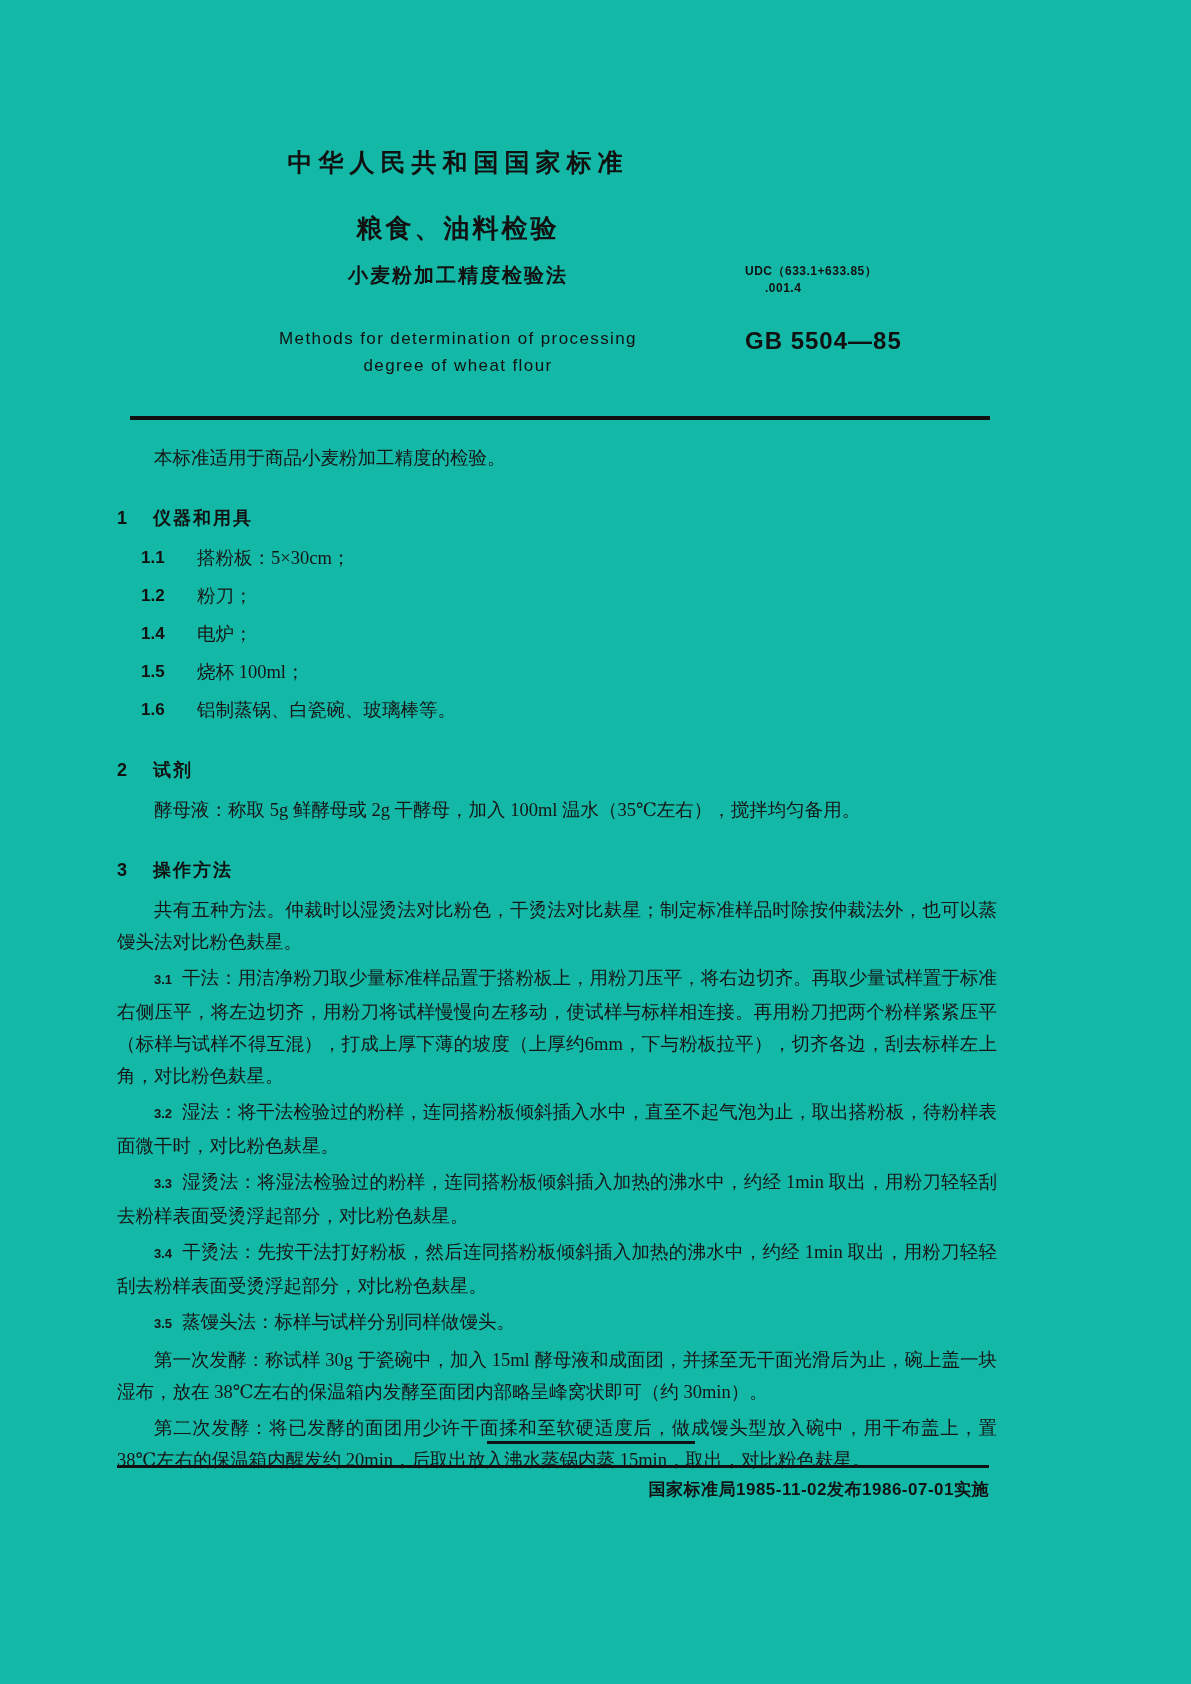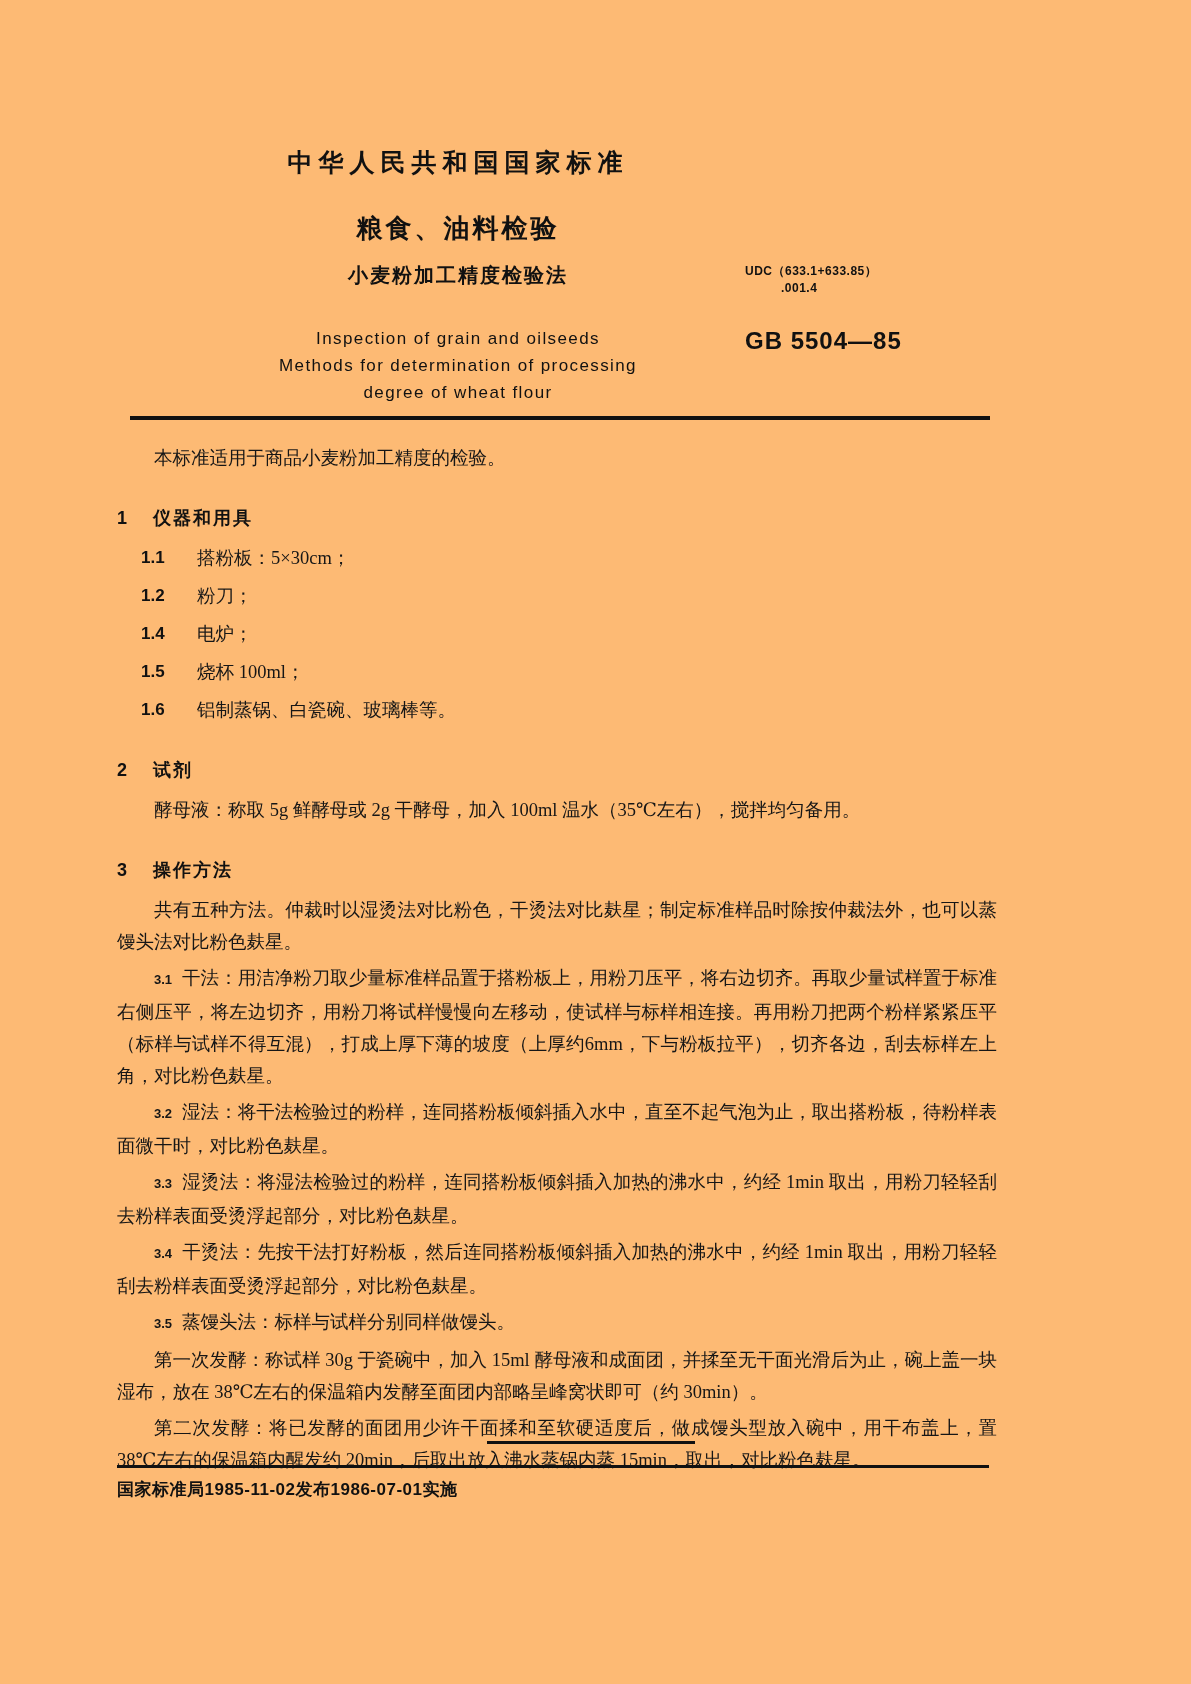--- a/index.html
+++ b/index.html
@@ -11,21 +11,21 @@
     width: 1191px;
     height: 1684px;
     font-family: "Liberation Serif", "DejaVu Serif", serif;
     color: #000000;
     position: relative;
     overflow: hidden;
   }
   .page {
     position: absolute;
     inset: 0;
-    background: #fdba74;
+    background: #14b8a6;
   }
 
   
   .header {
     position: absolute;
     left: 0;
     right: 0;
     top: 146px;
   }
   .nat-std {
@@ -67,21 +67,21 @@
     top: 58px;
     width: 300px;
     font-family: "Liberation Sans", "DejaVu Sans", sans-serif;
     font-weight: bold;
     font-size: 12px;
     color: #111;
     letter-spacing: 0.5px;
   }
   .udc-line1 { white-space: nowrap; }
   .udc-line2 {
-    margin-left: 36px;
+    margin-left: 20px;
     margin-top: 1px;
   }
   .gb-no {
     position: absolute;
     left: 745px;
     top: 122px;
     font-family: "Liberation Sans", "DejaVu Sans", sans-serif;
     font-weight: bold;
     font-size: 24px;
     letter-spacing: 1px;
@@ -183,21 +183,21 @@
     padding-right: 10px;
   }
 
   
   .footer {
     position: absolute;
     left: 117px;
     width: 872px;
     top: 1478px;
     display: flex;
-    justify-content: flex-start;
+    justify-content: flex-end;
     font-family: "Liberation Sans", "DejaVu Sans", sans-serif;
     font-weight: bold;
     font-size: 17px;
     color: #111;
     letter-spacing: 0.5px;
   }
 </style>
 </head>
 <body>
 
@@ -214,21 +214,20 @@
 
       <div class="udc-box">
         <div class="udc-line1">UDC（633.1+633.85）</div>
         <div class="udc-line2">.001.4</div>
       </div>
 
       <div class="gb-no">GB 5504—85</div>
     </div>
 
     <div class="eng-title">
-      <div>Inspection of grain and oilseeds</div>
       <div>Methods for determination of processing</div>
       <div>degree of wheat flour</div>
     </div>
   </div>
 
   <div class="rule-top"></div>
 
   <div class="body-area">
 
     <p class="p-intro">本标准适用于商品小麦粉加工精度的检验。</p>

